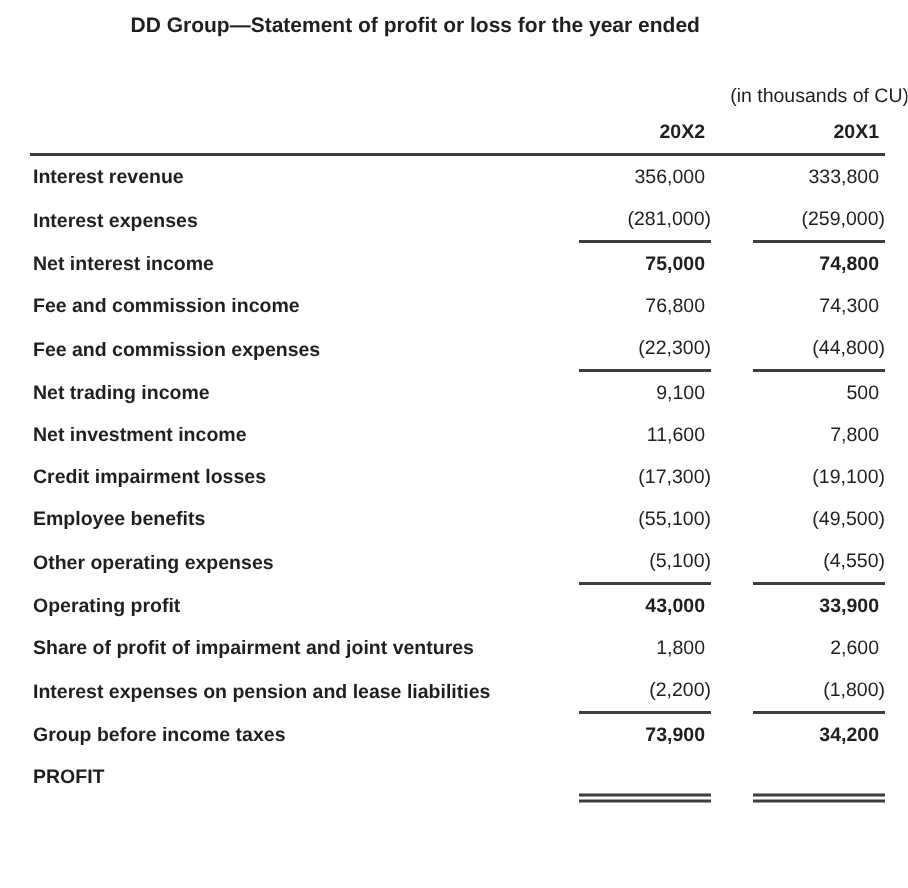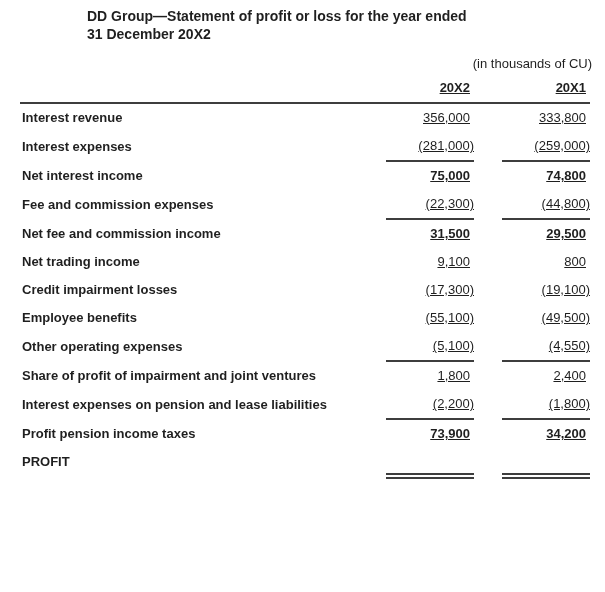--- a/index.html
+++ b/index.html
@@ -21,21 +21,21 @@
   .title{
     position:absolute;
     left:87px;
     top:8px;
     font-size:14px;
     font-weight:bold;
     line-height:17.5px;
   }
   .units{
     position:absolute;
-    left:2px;
+    left:16px;
     top:56px;
     width:590px;
     text-align:right;
     font-size:13px;
   }
   table.statement{
     position:absolute;
     left:20px;
     top:80px;
     width:570px;
@@ -48,34 +48,33 @@
   col.c-num{width:88px;}
   col.c-spacer{width:28px;}
   td{vertical-align:bottom;padding:0;}
   thead td{
     border-bottom:2px solid var(--rule);
     font-weight:bold;
     padding:0 0 7px 0;
   }
   tbody td{padding:6px 0 7px 0;}
   td.label{text-align:left;padding-left:2px;font-weight:bold;}
-  td.num{text-align:right;white-space:nowrap;text-decoration:underline;}
+  td.num{text-align:right;white-space:nowrap;}
   td.num span.no-paren{padding-right:4px;}
   tr.bold{font-weight:bold;}
   tr.rule-below td.num{border-bottom:2px solid var(--rule);}
   tr.double-below td.num{border-bottom:6px double var(--rule);}
 </style>
 </head>
 <body>
 
 <div class="page">
 
   <div class="title">
     <div>DD Group—Statement of profit or loss for the year ended</div>
-    <div>31 December 20X2</div>
   </div>
 
   <div class="units">(in thousands of CU)</div>
 
   <table class="statement">
     <colgroup>
       <col class="c-label">
         <col class="c-num">
         <col class="c-spacer">
         <col class="c-num">
@@ -104,70 +103,82 @@
           <td class="num"><span>(281,000)</span></td>
           <td class="spacer"></td>
           <td class="num"><span>(259,000)</span></td>
         </tr>
         <tr class="bold ">
           <td class="label">Net interest income</td>
           <td class="num"><span class="no-paren">75,000</span></td>
           <td class="spacer"></td>
           <td class="num"><span class="no-paren">74,800</span></td>
         </tr>
+        <tr class="">
+          <td class="label">Fee and commission income</td>
+          <td class="num"><span class="no-paren">76,800</span></td>
+          <td class="spacer"></td>
+          <td class="num"><span class="no-paren">74,300</span></td>
+        </tr>
         <tr class="rule-below ">
           <td class="label">Fee and commission expenses</td>
           <td class="num"><span>(22,300)</span></td>
           <td class="spacer"></td>
           <td class="num"><span>(44,800)</span></td>
         </tr>
-        <tr class="bold ">
-          <td class="label">Net fee and commission income</td>
-          <td class="num"><span class="no-paren">31,500</span></td>
-          <td class="spacer"></td>
-          <td class="num"><span class="no-paren">29,500</span></td>
-        </tr>
         <tr class="">
           <td class="label">Net trading income</td>
           <td class="num"><span class="no-paren">9,100</span></td>
           <td class="spacer"></td>
-          <td class="num"><span class="no-paren">800</span></td>
+          <td class="num"><span class="no-paren">500</span></td>
+        </tr>
+        <tr class="">
+          <td class="label">Net investment income</td>
+          <td class="num"><span class="no-paren">11,600</span></td>
+          <td class="spacer"></td>
+          <td class="num"><span class="no-paren">7,800</span></td>
         </tr>
         <tr class="">
           <td class="label">Credit impairment losses</td>
           <td class="num"><span>(17,300)</span></td>
           <td class="spacer"></td>
           <td class="num"><span>(19,100)</span></td>
         </tr>
         <tr class="">
           <td class="label">Employee benefits</td>
           <td class="num"><span>(55,100)</span></td>
           <td class="spacer"></td>
           <td class="num"><span>(49,500)</span></td>
         </tr>
         <tr class="rule-below ">
           <td class="label">Other operating expenses</td>
           <td class="num"><span>(5,100)</span></td>
           <td class="spacer"></td>
           <td class="num"><span>(4,550)</span></td>
         </tr>
+        <tr class="bold ">
+          <td class="label">Operating profit</td>
+          <td class="num"><span class="no-paren">43,000</span></td>
+          <td class="spacer"></td>
+          <td class="num"><span class="no-paren">33,900</span></td>
+        </tr>
         <tr class="">
           <td class="label">Share of profit of impairment and joint ventures</td>
           <td class="num"><span class="no-paren">1,800</span></td>
           <td class="spacer"></td>
-          <td class="num"><span class="no-paren">2,400</span></td>
+          <td class="num"><span class="no-paren">2,600</span></td>
         </tr>
         <tr class="rule-below ">
           <td class="label">Interest expenses on pension and lease liabilities</td>
           <td class="num"><span>(2,200)</span></td>
           <td class="spacer"></td>
           <td class="num"><span>(1,800)</span></td>
         </tr>
         <tr class="bold ">
-          <td class="label">Profit pension income taxes</td>
+          <td class="label">Group before income taxes</td>
           <td class="num"><span class="no-paren">73,900</span></td>
           <td class="spacer"></td>
           <td class="num"><span class="no-paren">34,200</span></td>
         </tr>
         <tr class="bold double-below">
           <td class="label">PROFIT</td>
           <td class="num"></td>
           <td class="spacer"></td>
           <td class="num"></td>
         </tr>

